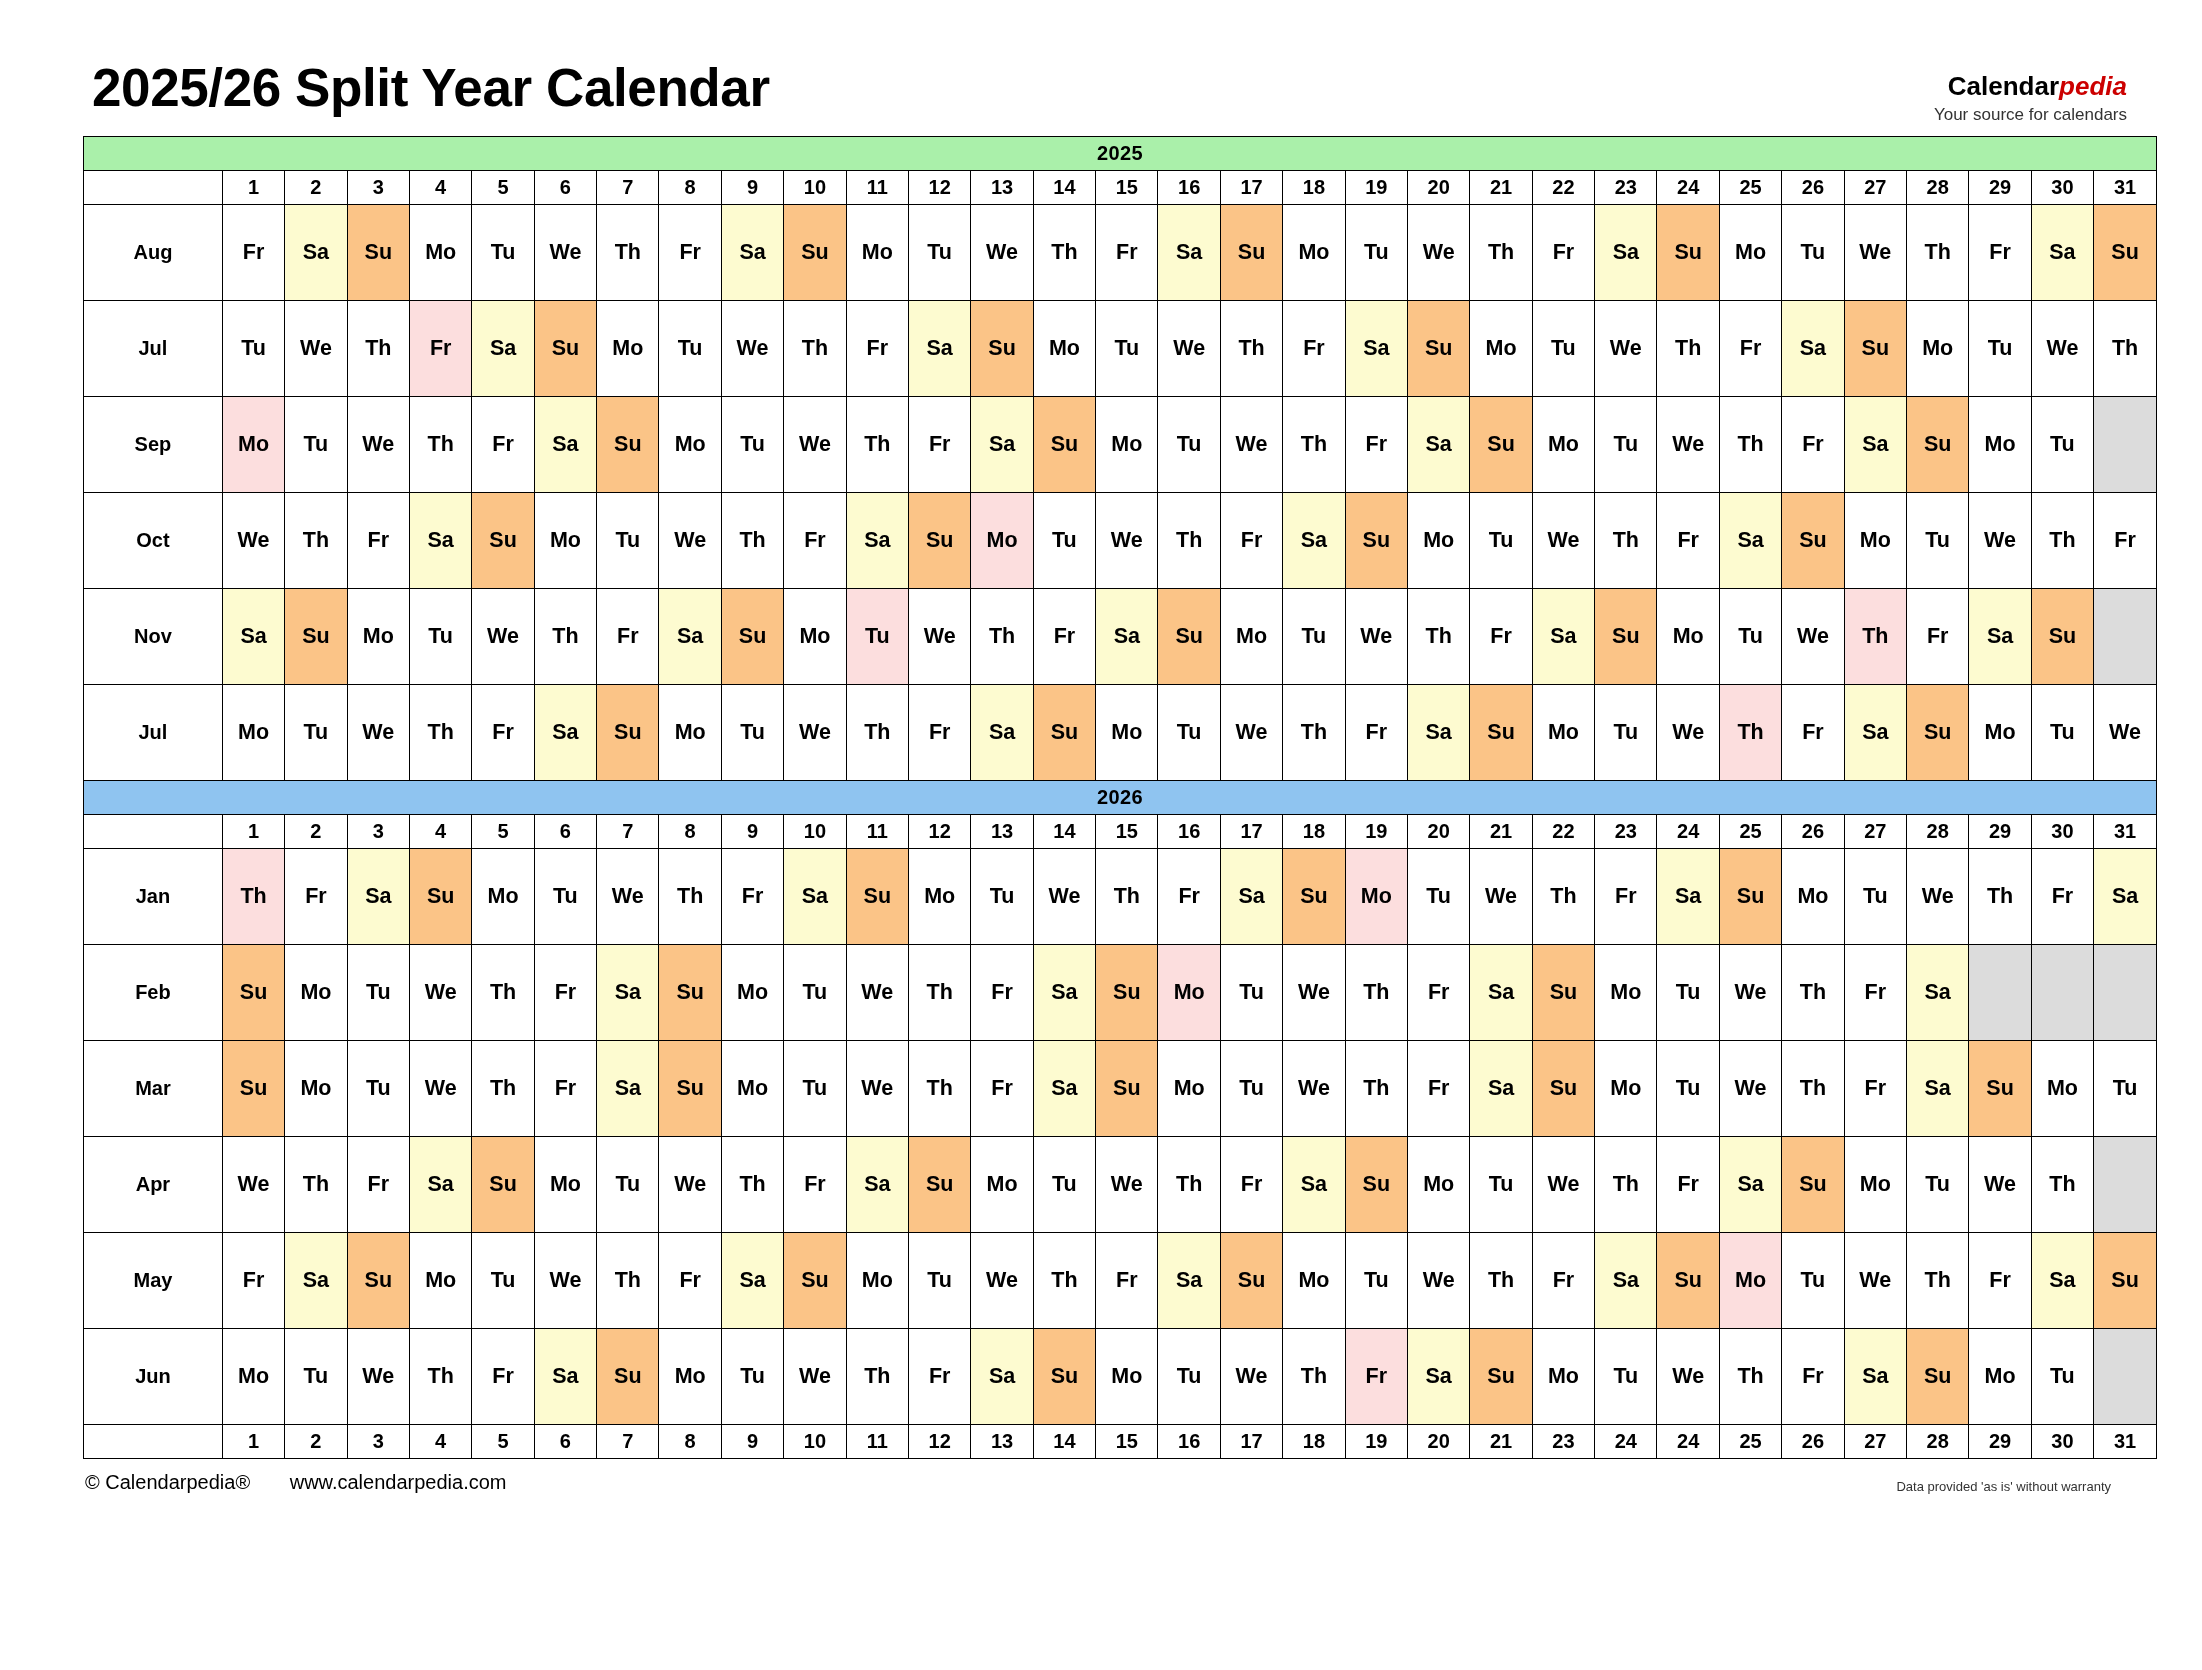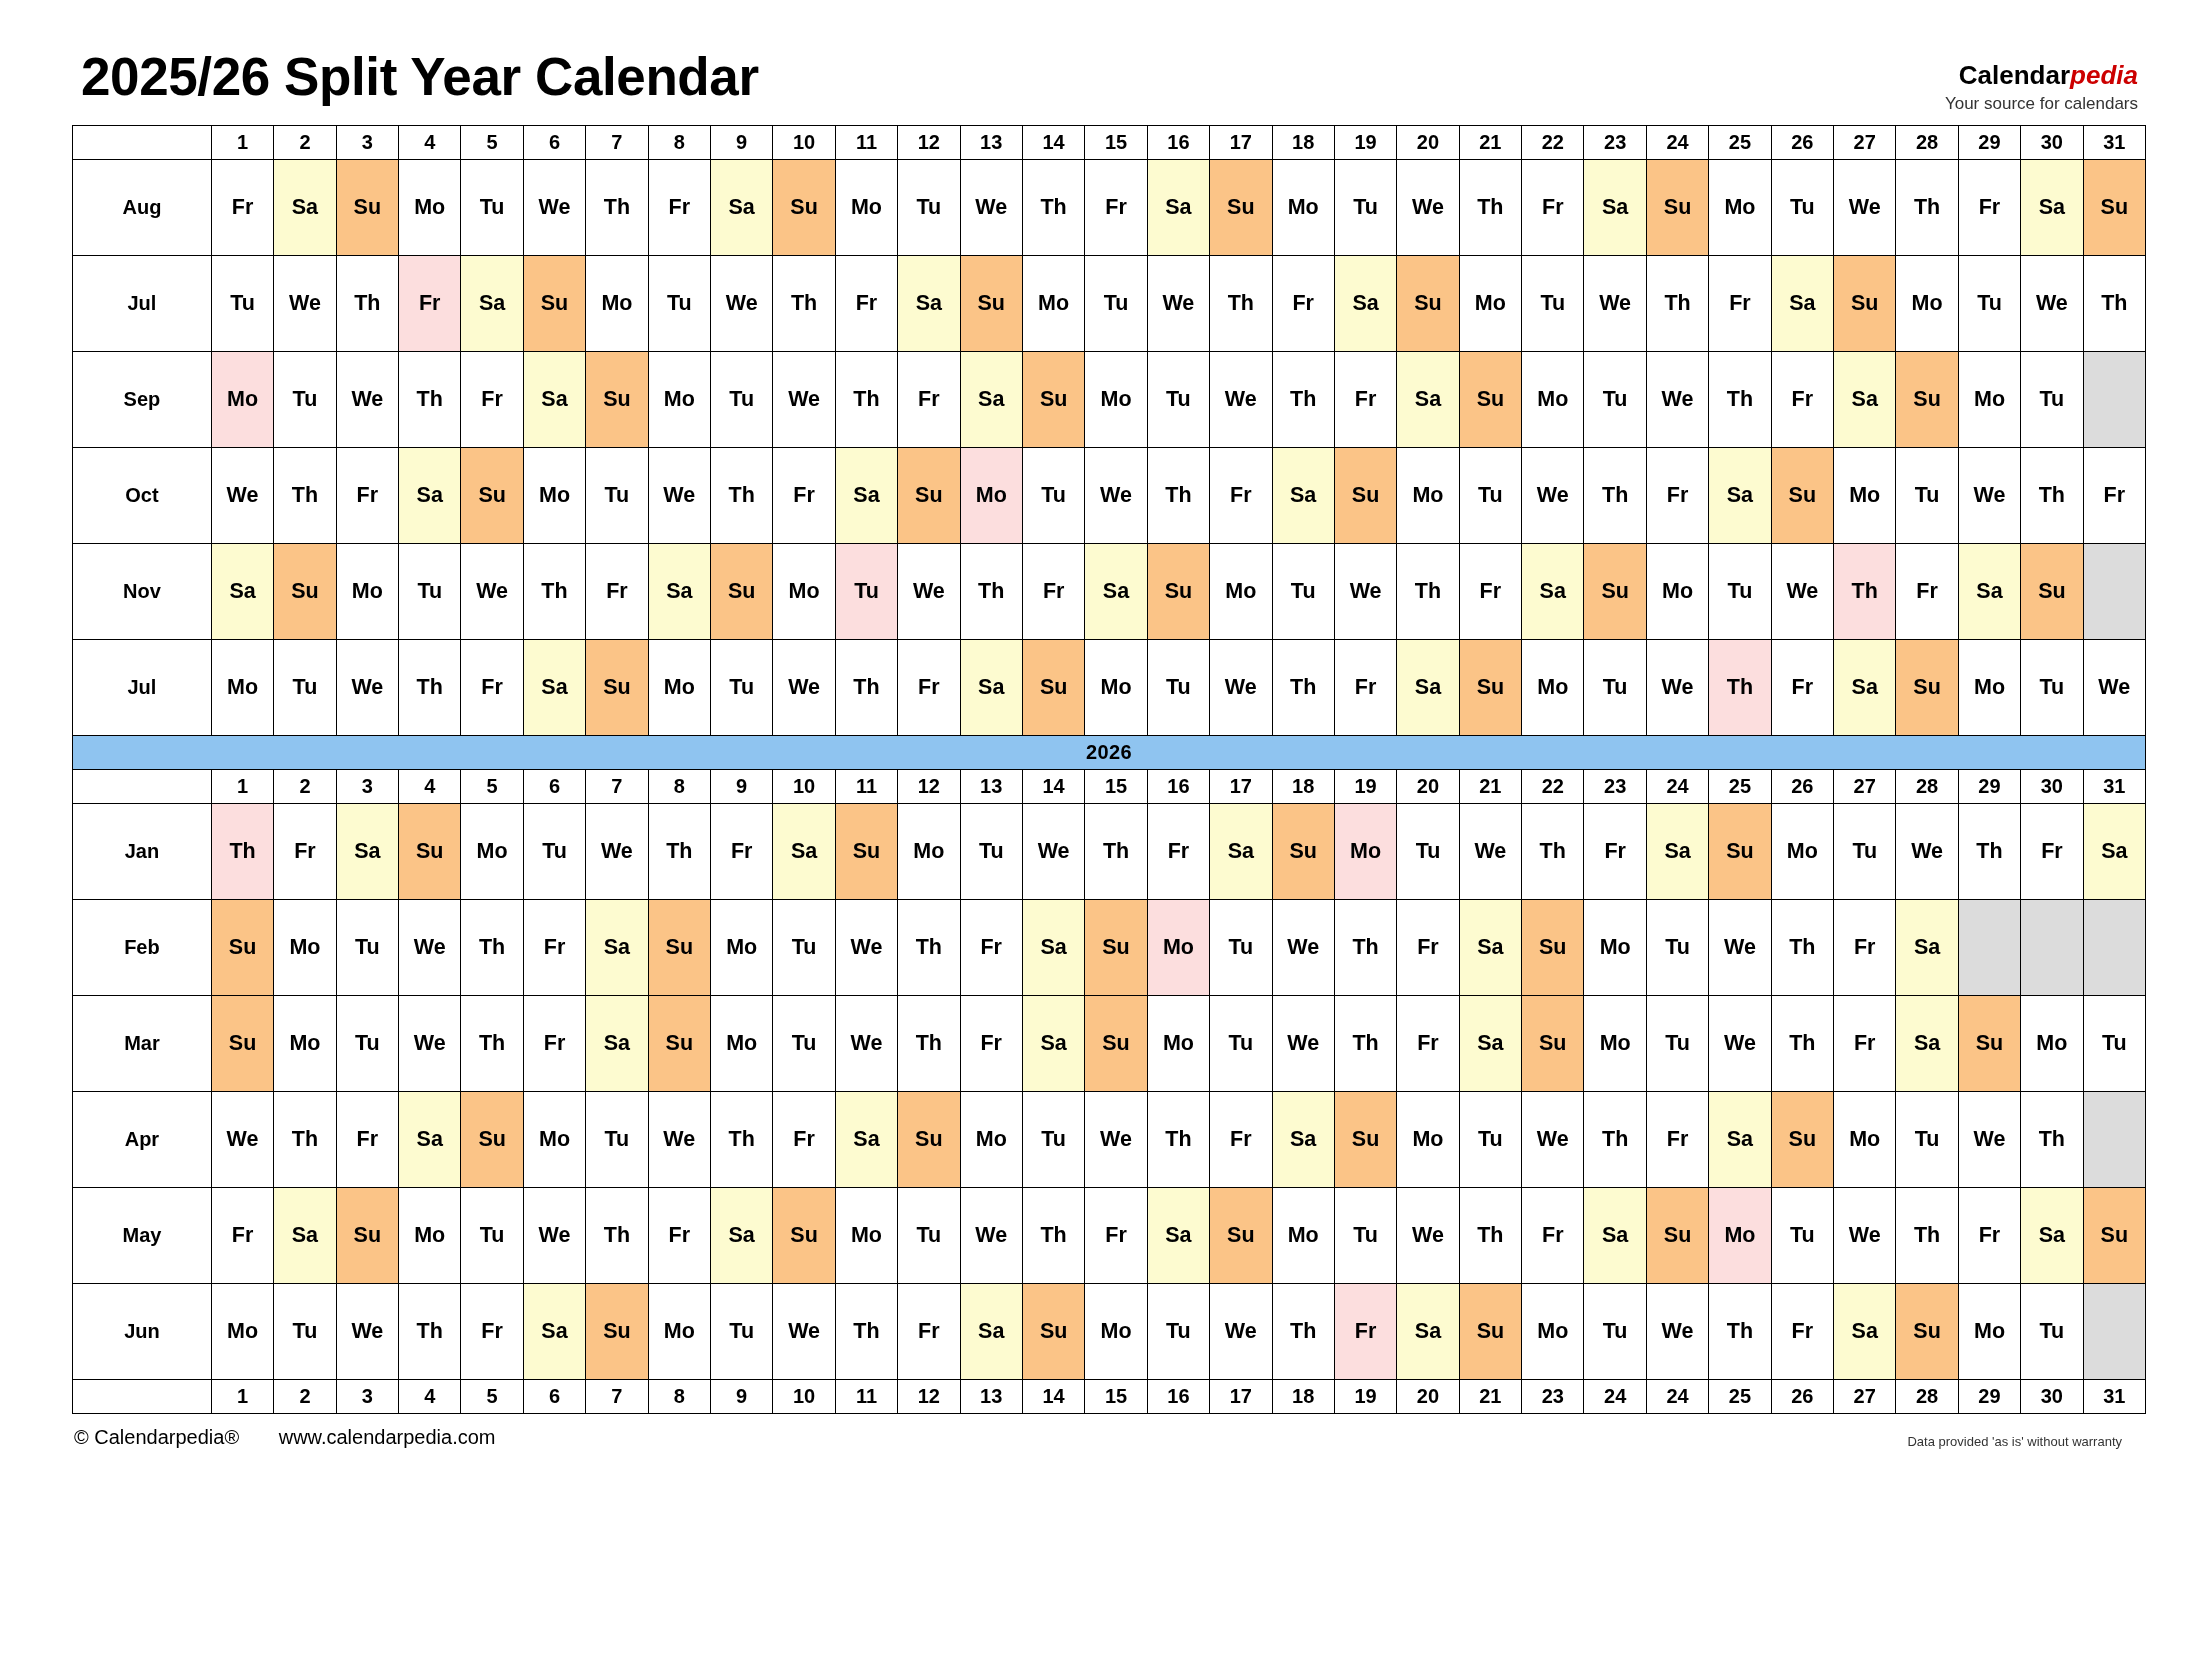--- a/index.html
+++ b/index.html
@@ -5,21 +5,21 @@
   * { box-sizing: border-box; }
   html, body {
     margin: 0; padding: 0;
     background: #ffffff;
     font-family: "Liberation Sans", sans-serif;
   }
   .page {
     width: 2191px;
     height: 1671px;
     position: relative;
-    padding: 5px;
+    padding: 16px;
     background: #fff;
   }
   
   .header {
     display: flex;
     align-items: flex-start;
     justify-content: space-between;
     padding: 33px 48px 0 76px;
     height: 120px;
   }
@@ -148,20 +148,23 @@
           <col class="daycol">
           <col class="daycol">
           <col class="daycol">
           <col class="daycol">
           <col class="daycol">
           <col class="daycol">
           <col class="daycol">
           <col class="daycol">
       </colgroup>
       <tbody id="cal-body">
+          <tr>
+            <td class="yearband band-2025" colspan="32">2025</td>
+          </tr>
           <tr class="numrow">
             <td></td>
             <td>1</td>
             <td>2</td>
             <td>3</td>
             <td>4</td>
             <td>5</td>
             <td>6</td>
             <td>7</td>
             <td>8</td>

